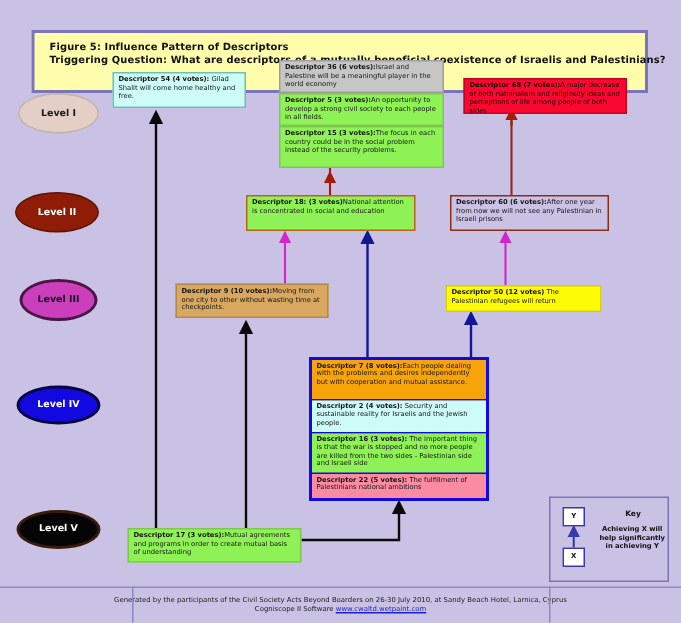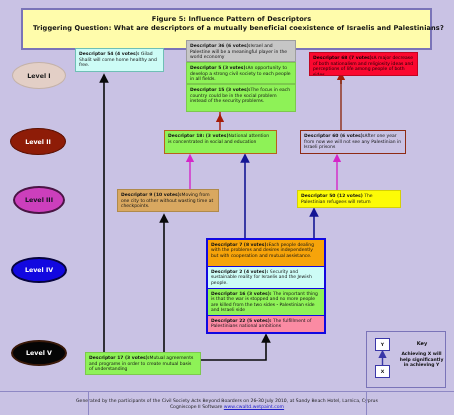--- a/index.html
+++ b/index.html
@@ -6,23 +6,23 @@
   body{
     width:454px;height:415px;
     background:#c9c2e4;
     font-family:"DejaVu Sans","Liberation Sans",sans-serif;
     position:relative;overflow:hidden;
   }
   #page{position:absolute;inset:0;}
 
   
   .title-box{
-    position:absolute;left:21px;top:8px;width:411px;height:42px;
+    position:absolute;left:21px;top:20px;width:411px;height:42px;
     background:#fffcab;border:2px solid #7a74b8;
-    box-sizing:border-box;padding:5px 0 0 10px;text-align:center;
+    box-sizing:border-box;padding:5px 0 0 10px;
   }
   .title-line{
     font-size:6.6px;font-weight:bold;color:#111;letter-spacing:.1px;
     line-height:8.6px;white-space:nowrap;
   }
 
   
   .level{
     position:absolute;border-radius:50%;
     display:flex;align-items:center;justify-content:center;

